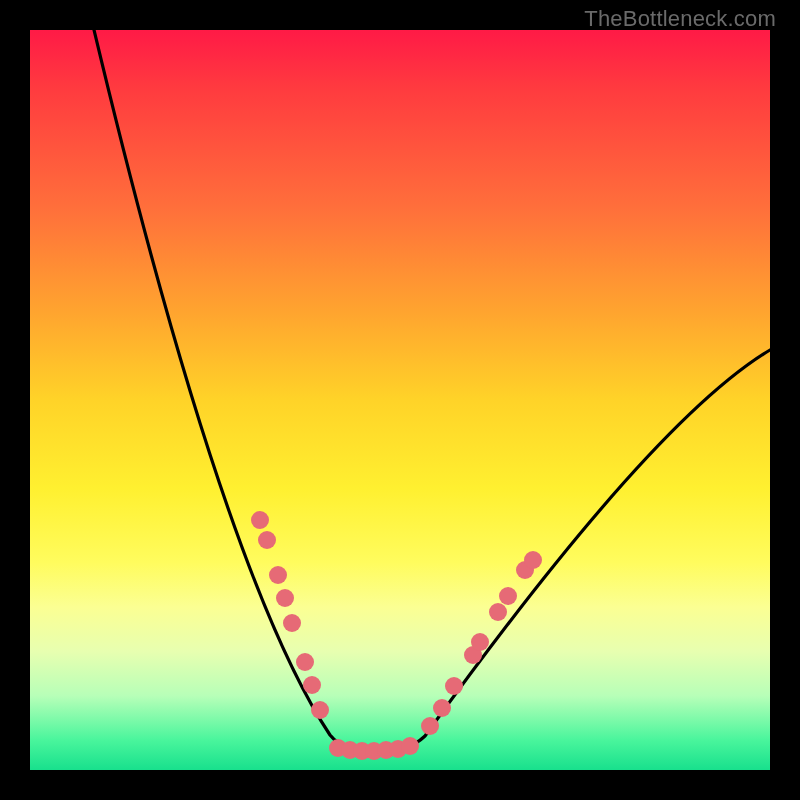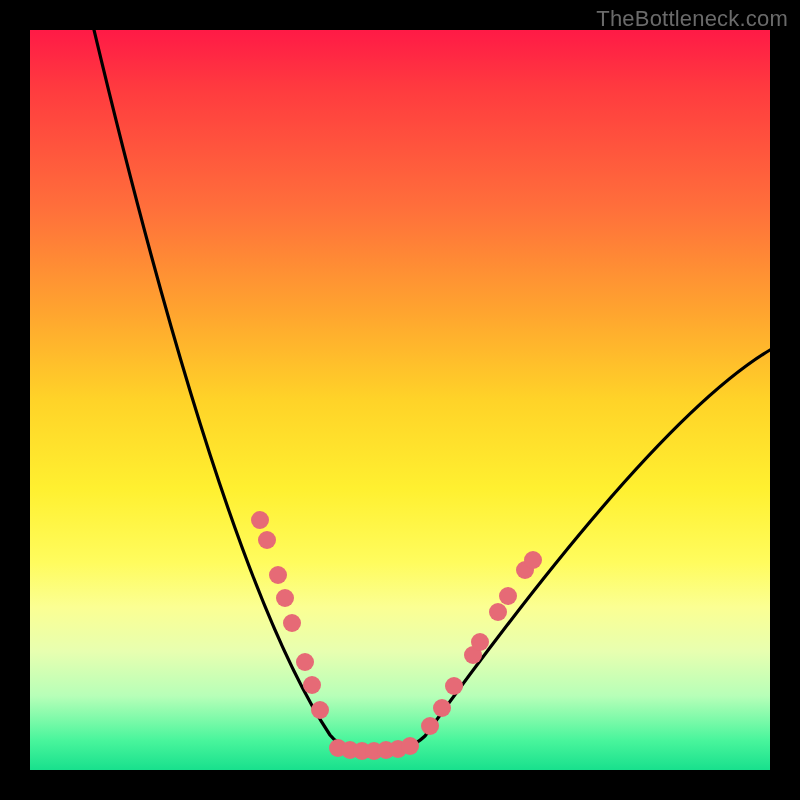--- a/index.html
+++ b/index.html
@@ -35,21 +35,21 @@
       #fffc5e 72%,
       #fbff93 78%,
       #e7ffb0 84%,
       #b7ffb8 90%,
       #49f59c 96%,
       #18e08d 100%);
   }
   .watermark {
     position: absolute;
     top: 6px;
-    right: 12px;
+    right: 24px;
     color: #6a6a6a;
     font-size: 22px;
     font-weight: 500;
     letter-spacing: 0.2px;
   }
   svg.curve {
     position: absolute;
     left: 0;
     top: 0;
     width: 740px;

